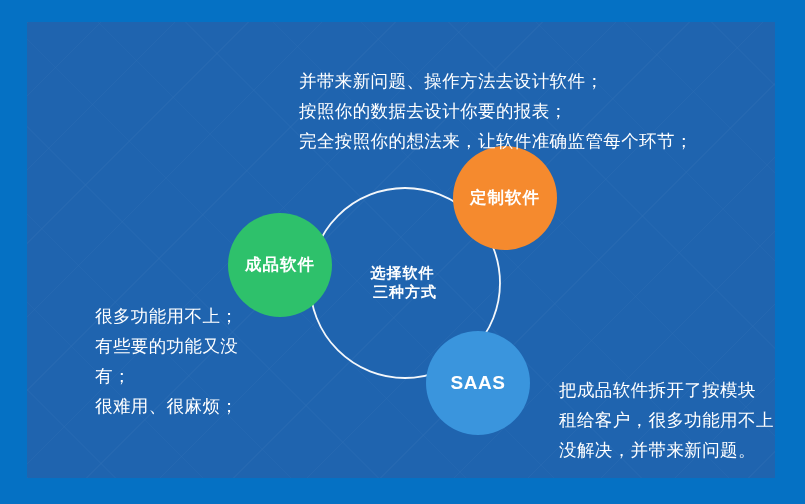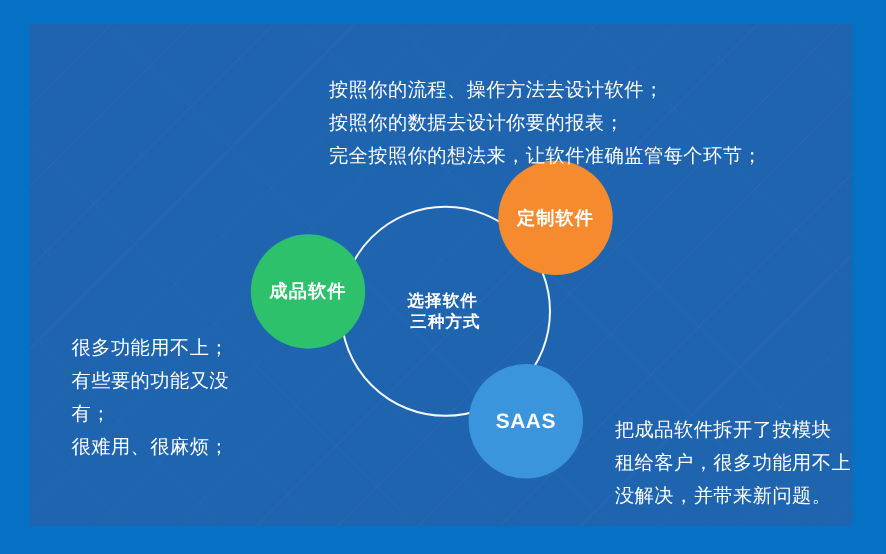--- a/index.html
+++ b/index.html
@@ -53,21 +53,21 @@
   }
 
   #top-text {
     left: 272px;
     top: 44px;
     width: 430px;
     font-size: 17.5px;
   }
 
   #left-text {
-    left: 38px;
+    left: 68px;
     top: 279px;
     width: 185px;
     font-size: 17.5px;
   }
 
   #right-text {
     left: 532px;
     top: 353px;
     width: 218px;
     font-size: 17.5px;
@@ -130,21 +130,21 @@
           <text class="node-label latin" x="451" y="362">SAAS</text>
         </g>
 
         <text class="center-label" x="378" y="256">
           <tspan id="center-line-1" x="378" dy="0">选择软件</tspan>
           <tspan id="center-line-2" x="378" dy="19">三种方式</tspan>
         </text>
       </svg>
     </div>
 
-    <div class="text-block" id="top-text">按照你的流程、操作方法去设计软件；
+    <div class="text-block" id="top-text">并带来新问题、操作方法去设计软件；
 按照你的数据去设计你要的报表；
 完全按照你的想法来，让软件准确监管每个环节；</div>
 
     <div class="text-block" id="left-text">很多功能用不上；
 有些要的功能又没
 有；
 很难用、很麻烦；</div>
 
     <div class="text-block" id="right-text">把成品软件拆开了按模块
 租给客户，很多功能用不上

